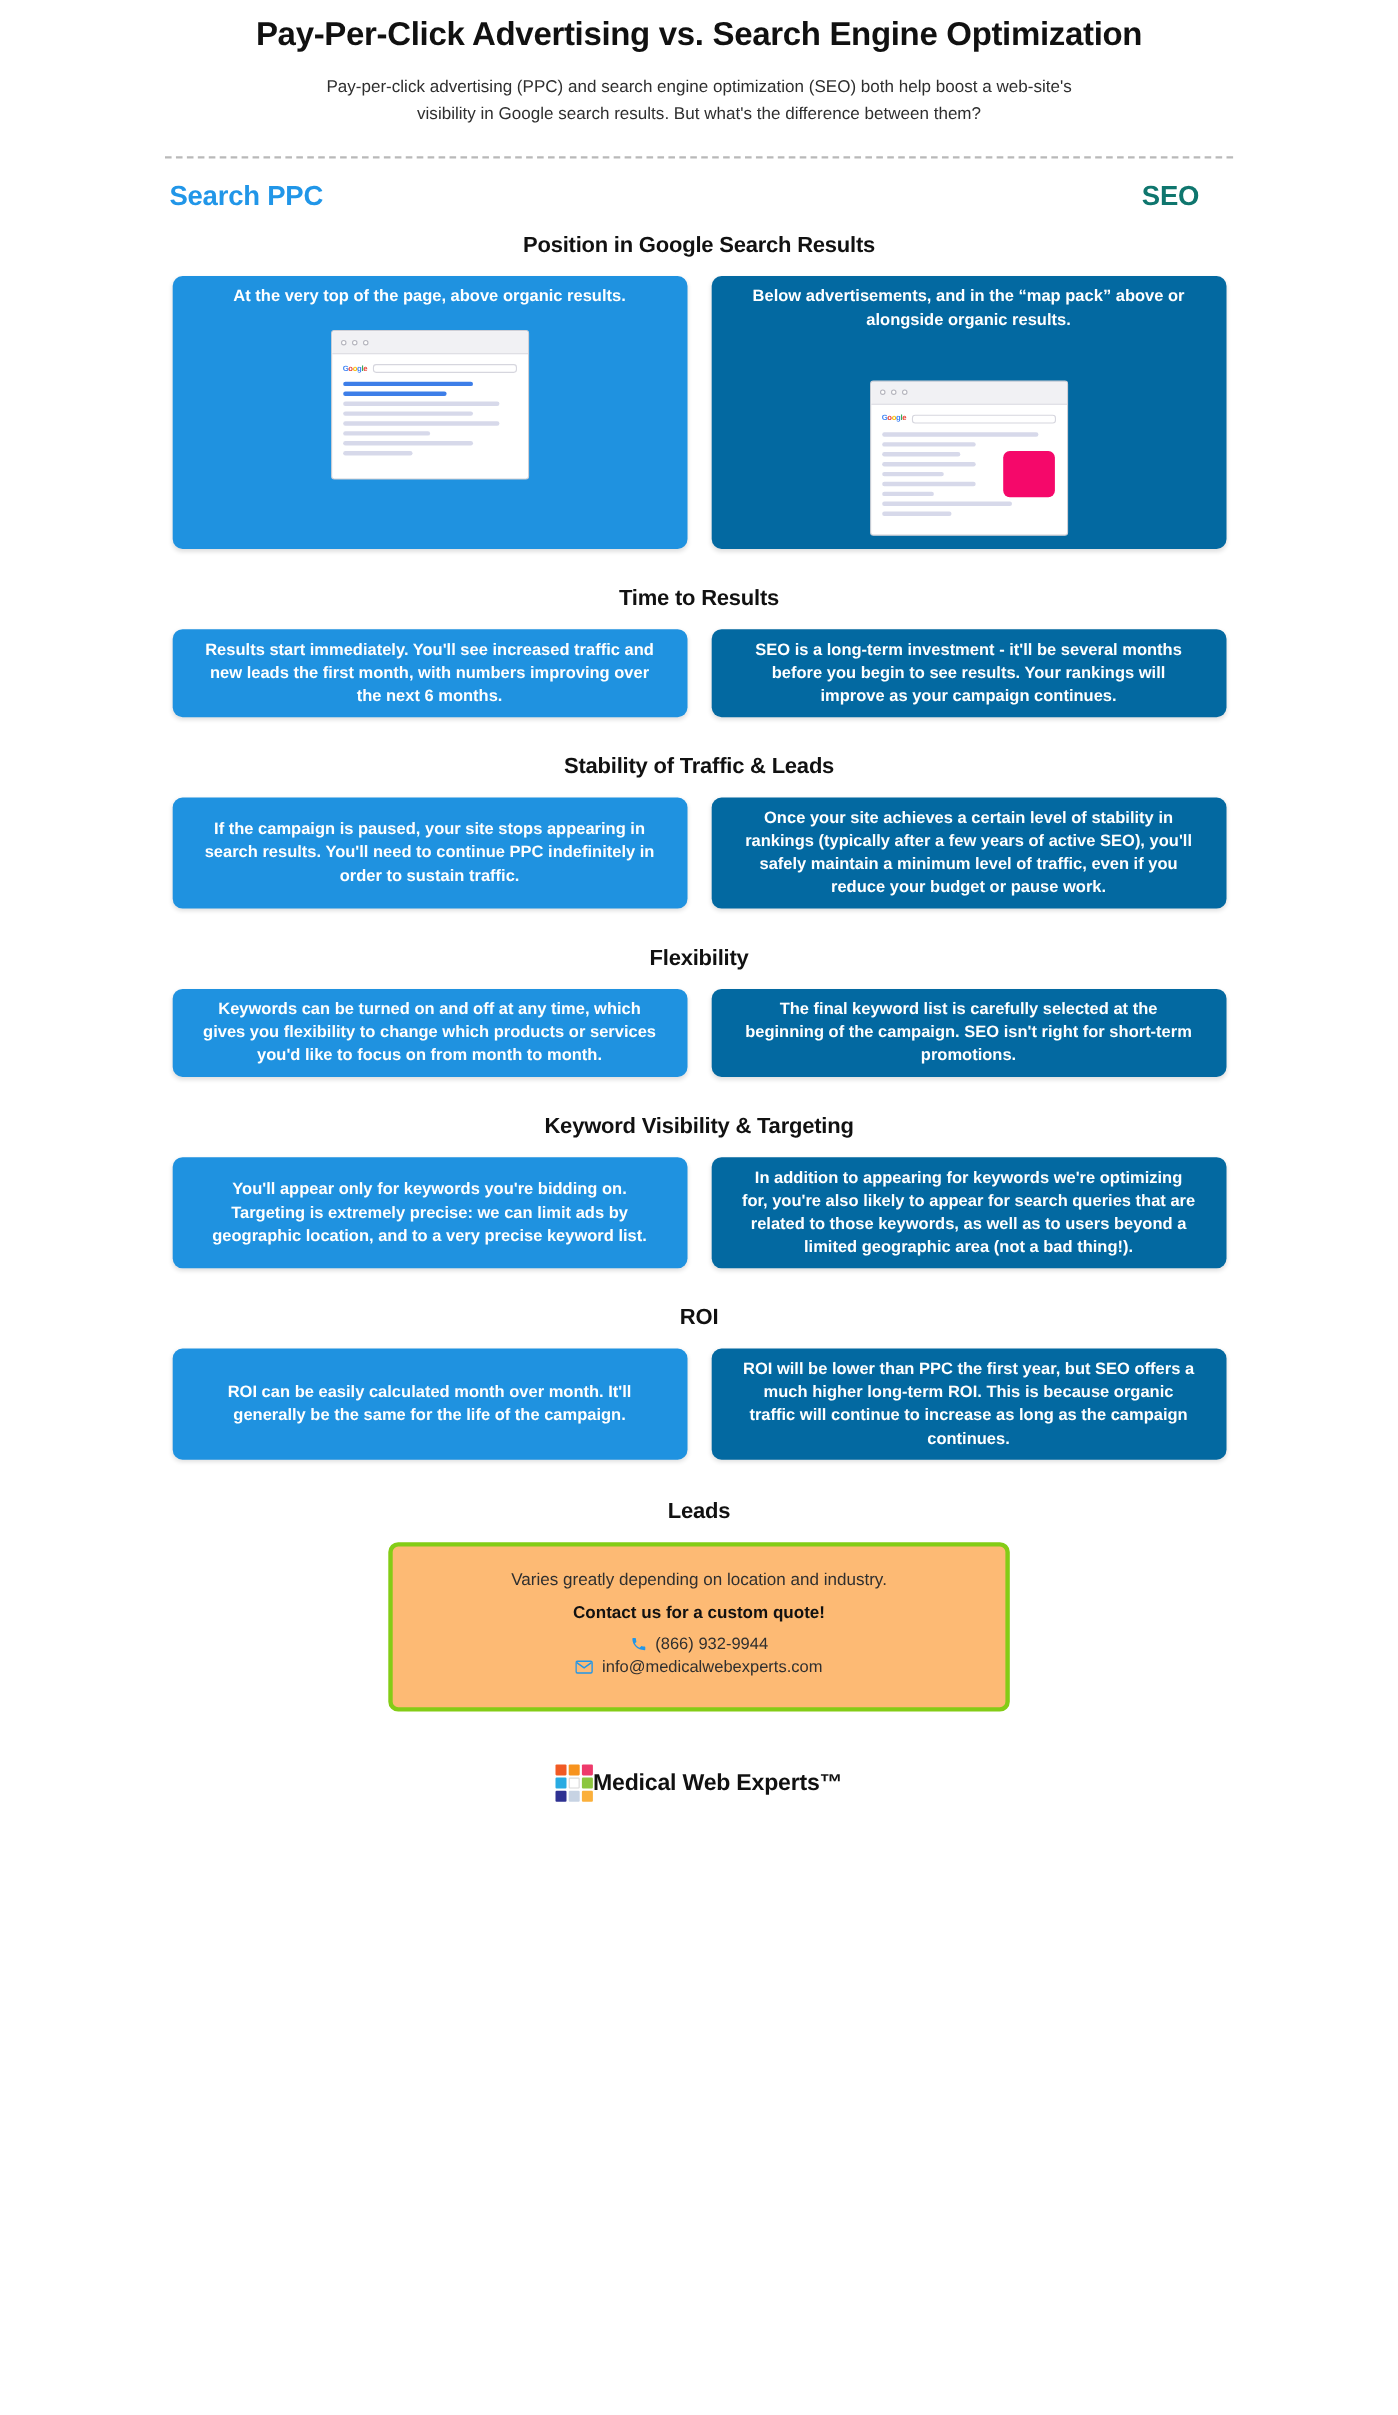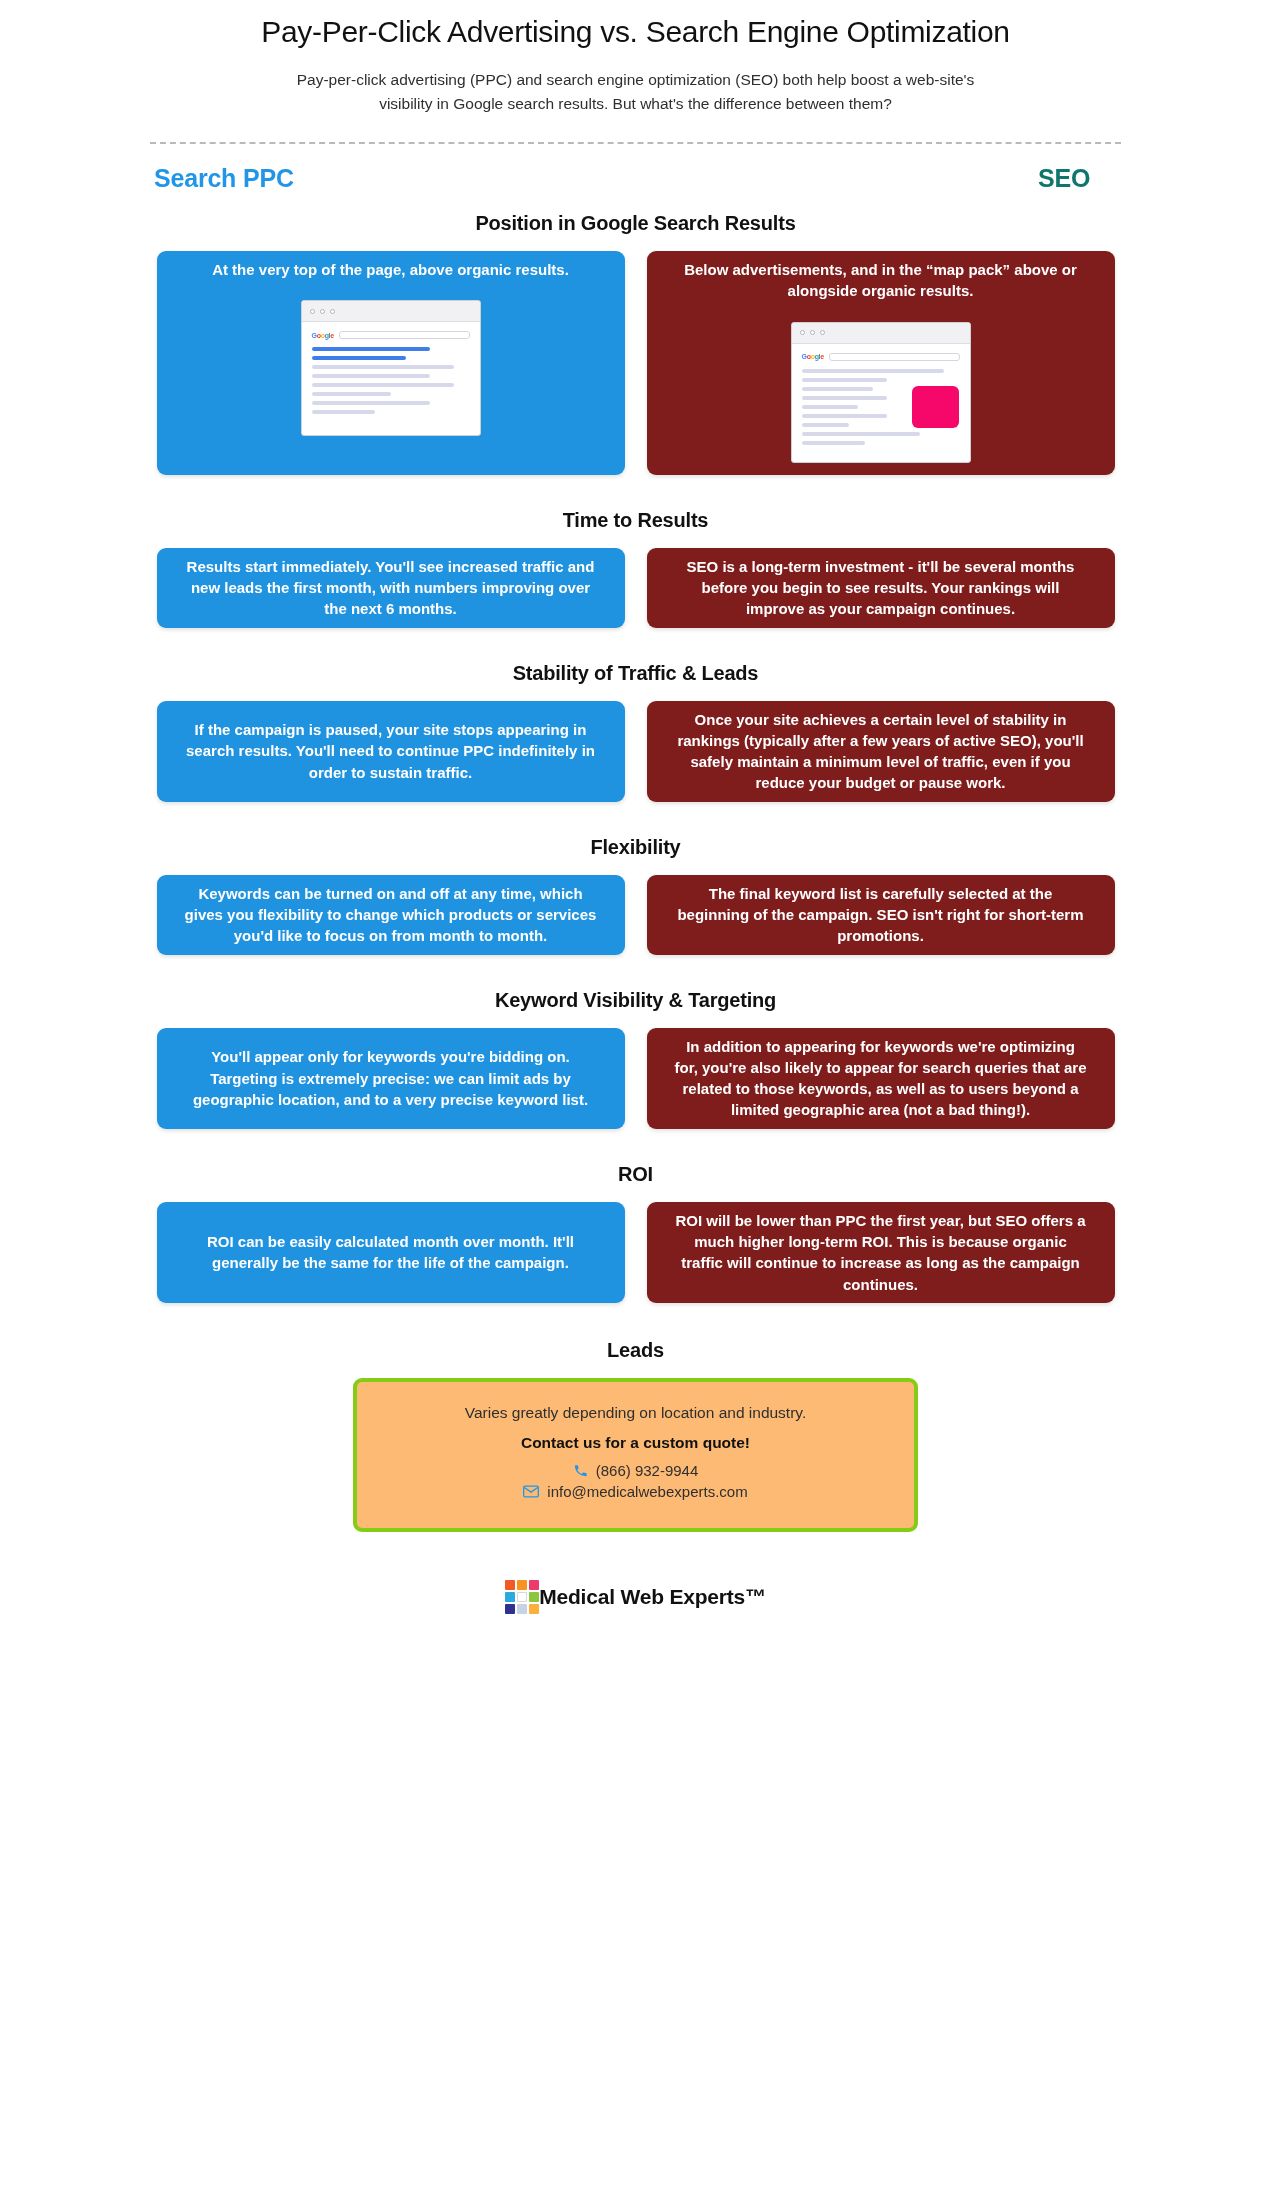--- a/index.html
+++ b/index.html
@@ -22,21 +22,21 @@
     box-sizing: border-box;
   }
 
   
   .header {
     padding: 14px 150px 0 150px;
     text-align: center;
   }
   .main-title {
     font-size: 30px;
-    font-weight: normal;
+    font-weight: bold;
     letter-spacing: -0.3px;
     color: #111111;
     margin: 0 0 18px 0;
     line-height: 1.2;
   }
   .intro {
     font-size: 15.5px;
     line-height: 1.55;
     color: #2f2f2f;
     margin: 0 auto;
@@ -99,21 +99,21 @@
     font-size: 15px;
     font-weight: bold;
     line-height: 1.42;
     text-align: center;
     box-shadow: 0 2px 4px rgba(0,0,0,0.12);
     display: flex;
     flex-direction: column;
     justify-content: flex-start;
   }
   .card.blue { background: #1f92e0; }
-  .card.pink { background: #7f1d1d; }
+  .card.pink { background: #0369a1; gap: 24px; }
   .card p { margin: 0; }
 
   
   .browser {
     width: 178px;
     background: #ffffff;
     border: 1px solid #cfcfd6;
     border-radius: 3px;
     margin: 20px auto 4px auto;
     overflow: hidden;

